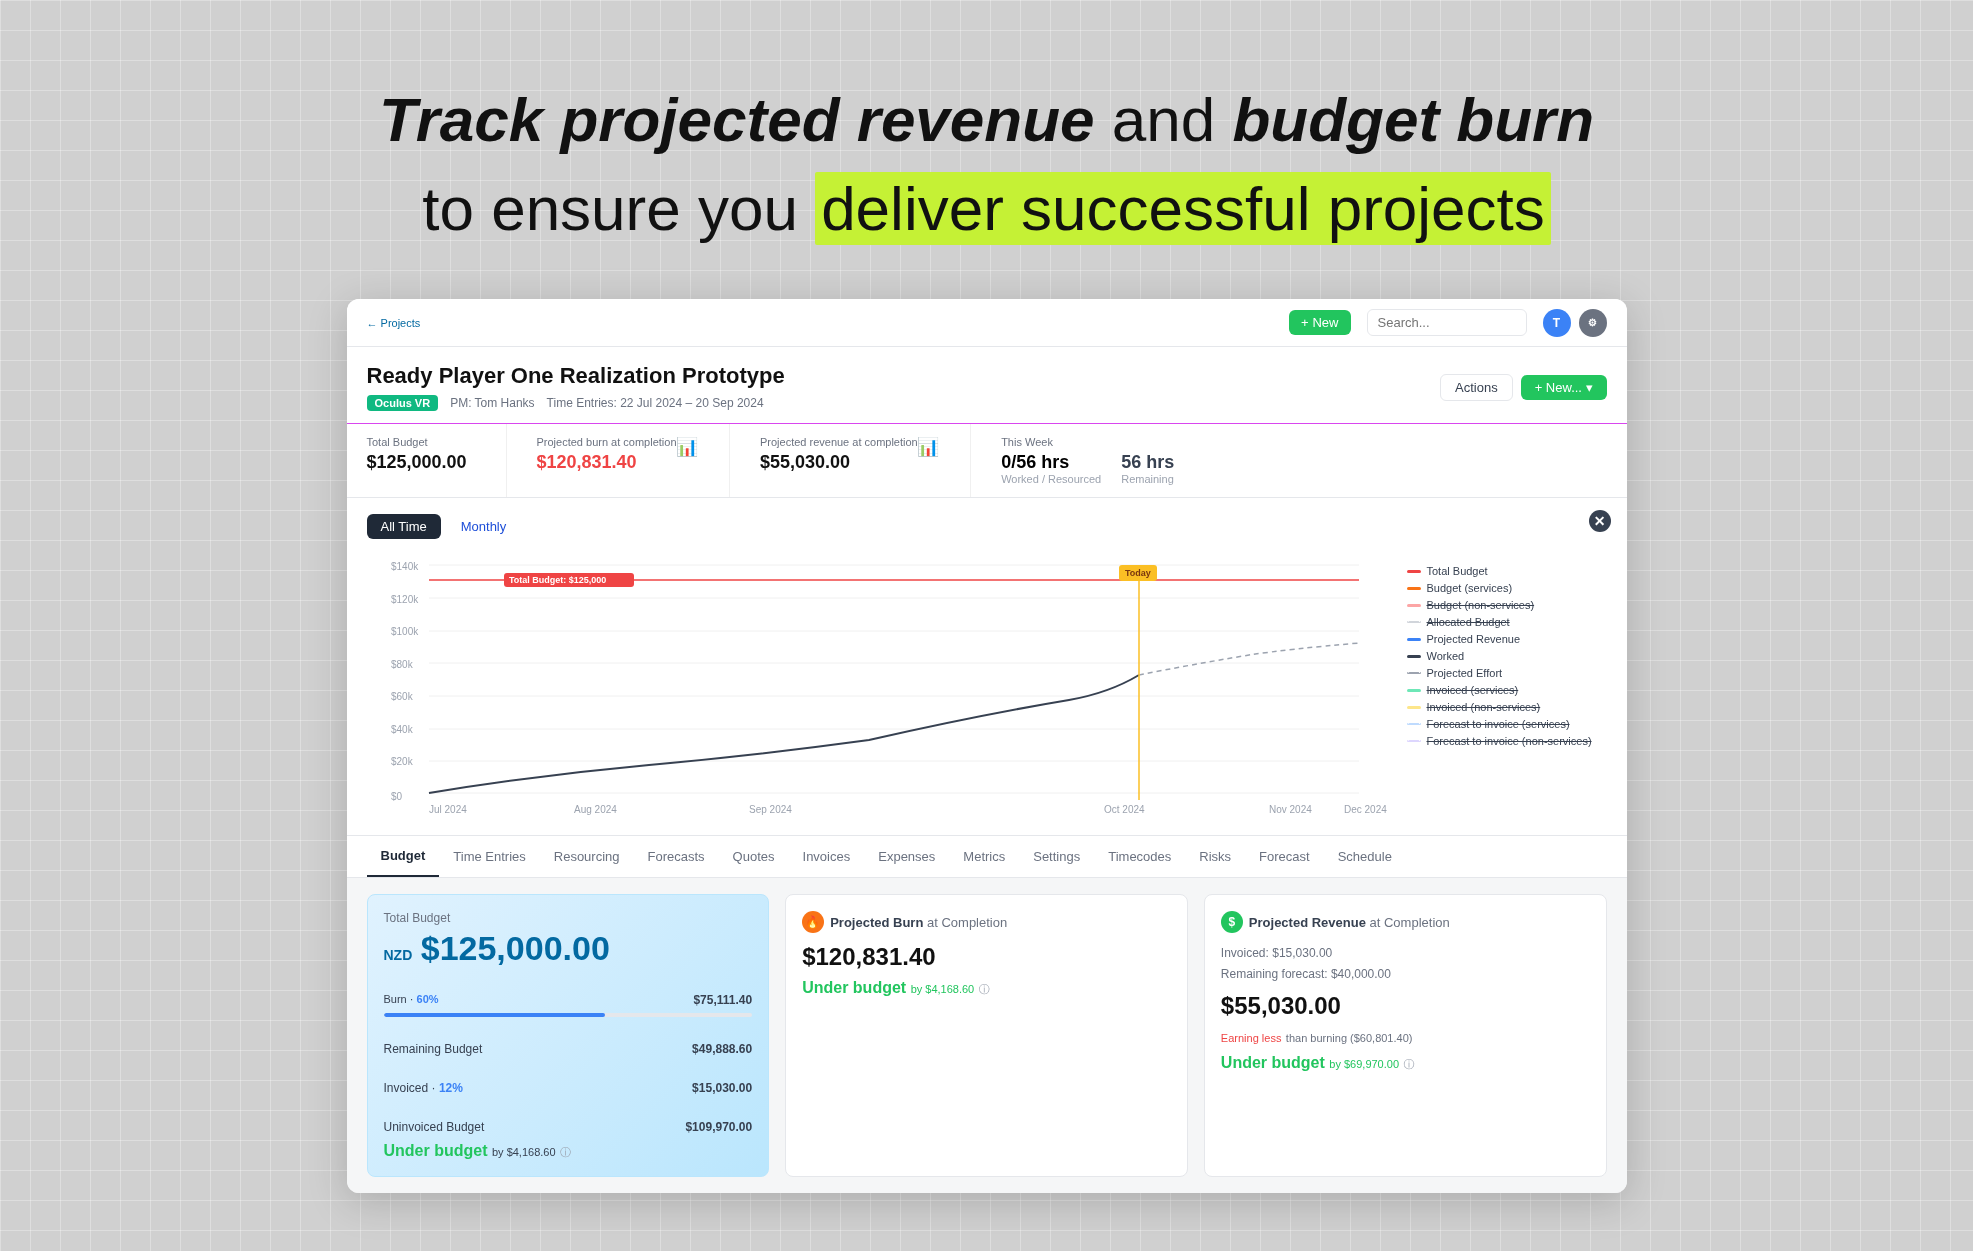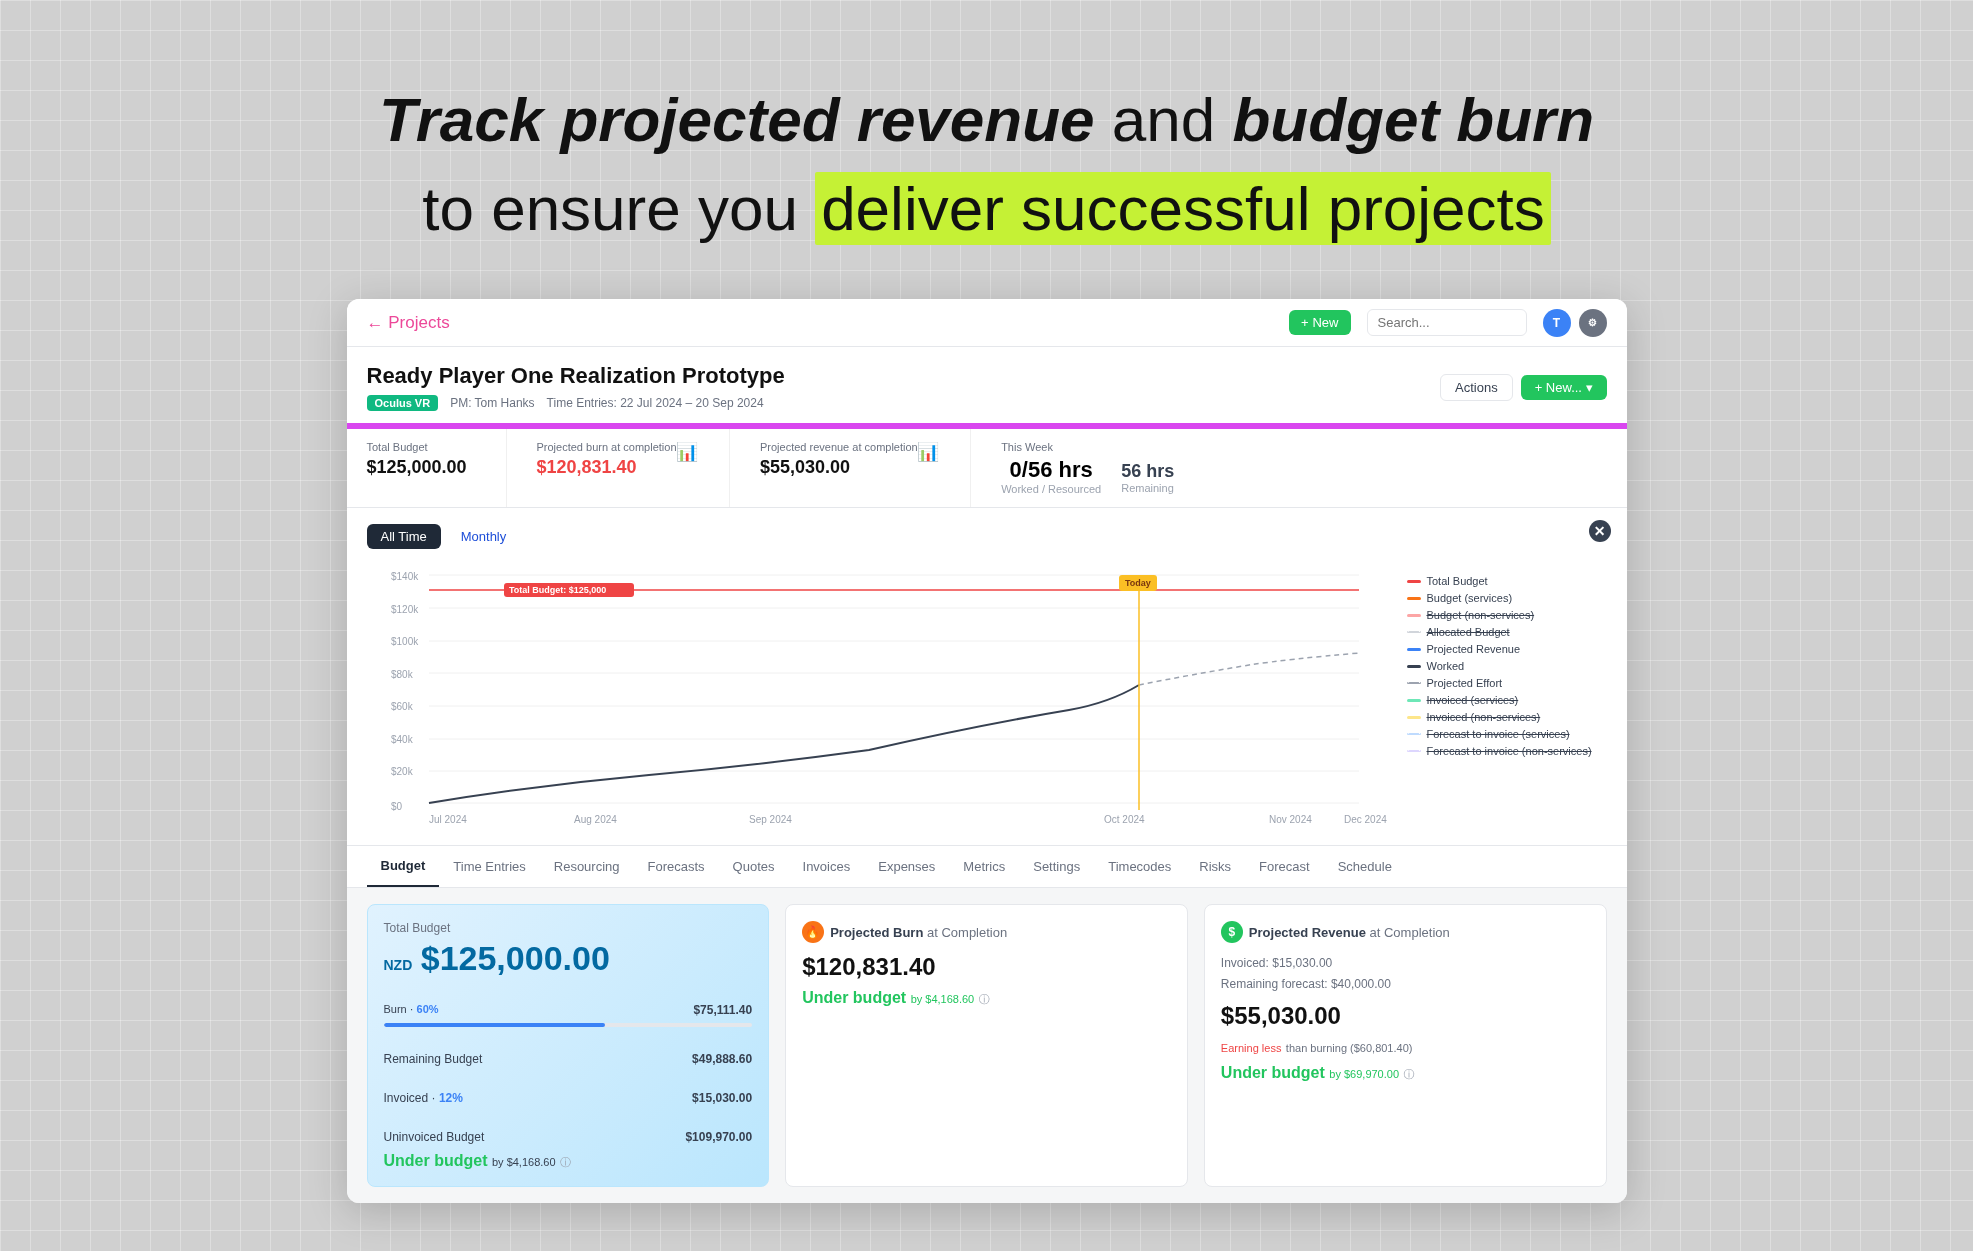--- a/index.html
+++ b/index.html
@@ -76,22 +76,22 @@
       display: flex;
       align-items: center;
       padding: 0 20px;
       height: 48px;
       gap: 16px;
     }
     .nav-breadcrumb {
       display: flex;
       align-items: flex-start;
       gap: 6px;
-      font-size: 17px;
-      color: #ec4899;
+      font-size: 11px;
+      color: #0369a1;
     }
     .nav-spacer { flex: 1; }
     .nav-new-btn {
       background: #22c55e;
       color: #fff;
       border: none;
       border-radius: 6px;
       padding: 5px 12px;
       font-size: 13px;
       cursor: pointer;
@@ -122,21 +122,21 @@
       display: flex;
       align-items: center;
       justify-content: center;
       font-weight: 600;
     }
 
     
     .project-header {
       background: #fff;
       padding: 16px 20px 12px;
-      border-bottom: 6px solid #d946ef;
+      border-bottom: 1px solid #d946ef;
     }
     .project-title {
       font-size: 22px;
       font-weight: 700;
       color: #111;
       margin-bottom: 6px;
     }
     .project-meta {
       display: flex;
       align-items: center;
@@ -216,23 +216,22 @@
     }
     .this-week-card {
       padding: 12px 0;
     }
     .this-week-values {
       display: flex;
       gap: 20px;
       align-items: baseline;
     }
     .tw-main {
-      font-size: 22px;
-      font-weight: 700;
-      text-align: center;
+      font-size: 18px;
+      font-weight: 700;
     }
     .tw-sub {
       font-size: 18px;
       font-weight: 700;
       color: #374151;
     }
     .tw-label {
       font-size: 11px;
       color: #9ca3af;
     }

